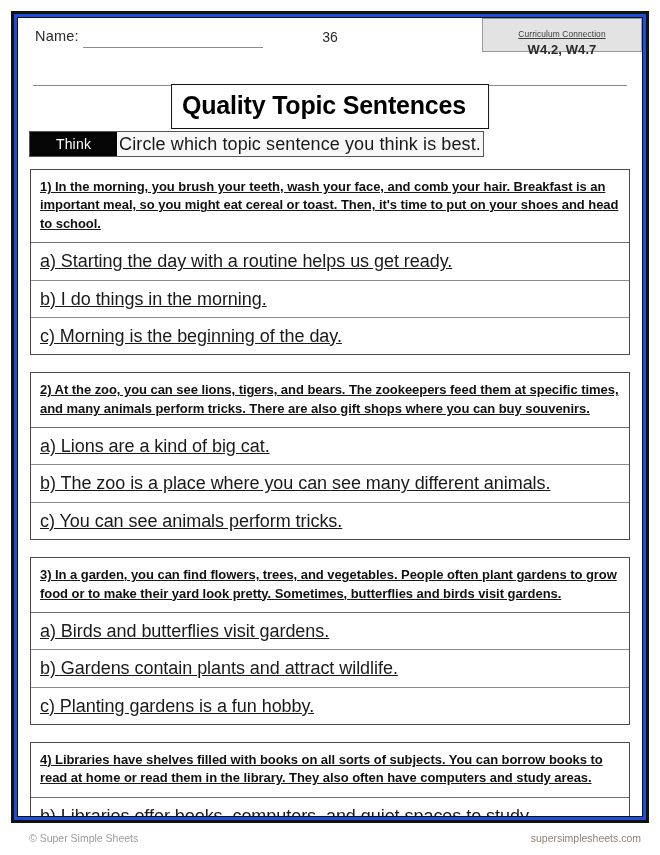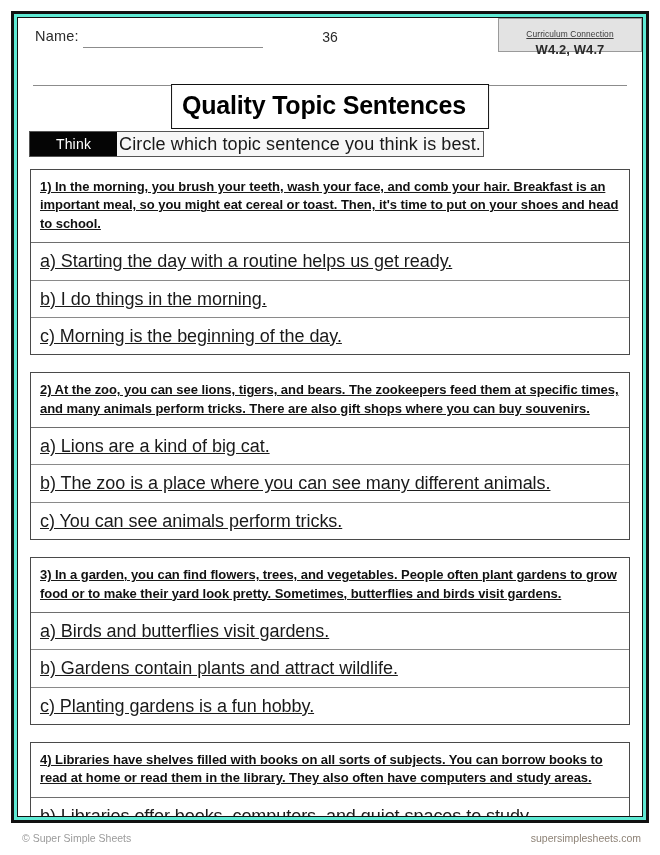--- a/index.html
+++ b/index.html
@@ -18,21 +18,21 @@
 
   
   .page {
     position: absolute;
     left: 11px;
     top: 11px;
     width: 638px;
     height: 812px;
     box-sizing: border-box;
     border: 3px solid #111111;
-    background: #5eead4;
+    background: #1d4ed8;
   }
   .page-inner {
     position: absolute;
     left: 3px;
     top: 3px;
     right: 3px;
     bottom: 3px;
     box-sizing: border-box;
     border: 1.5px solid #111111;
     background: #ffffff;
@@ -67,21 +67,21 @@
     right: 0;
     top: 11px;
     text-align: center;
     font-size: 14px;
     color: #2b2b2b;
   }
   .curriculum-box {
     position: absolute;
     right: 0;
     top: 0;
-    width: 144px;
+    width: 160px;
     height: 34px;
     box-sizing: border-box;
     background: #e3e3e3;
     border: 1px solid #9a9a9a;
     text-align: center;
     padding-top: 4px;
   }
   .curriculum-title {
     display: inline-block;
     font-size: 8.4px;
@@ -197,21 +197,21 @@
   .footer {
     position: absolute;
     left: 11px;
     right: 11px;
     top: 832px;
     height: 18px;
     font-size: 10.5px;
   }
   .footer-left {
     position: absolute;
-    left: 11px;
+    left: 18px;
     top: 0;
     color: #9b9b9b;
   }
   .footer-right {
     position: absolute;
     right: 8px;
     top: 0;
     color: #8d8276;
   }
 </style>

